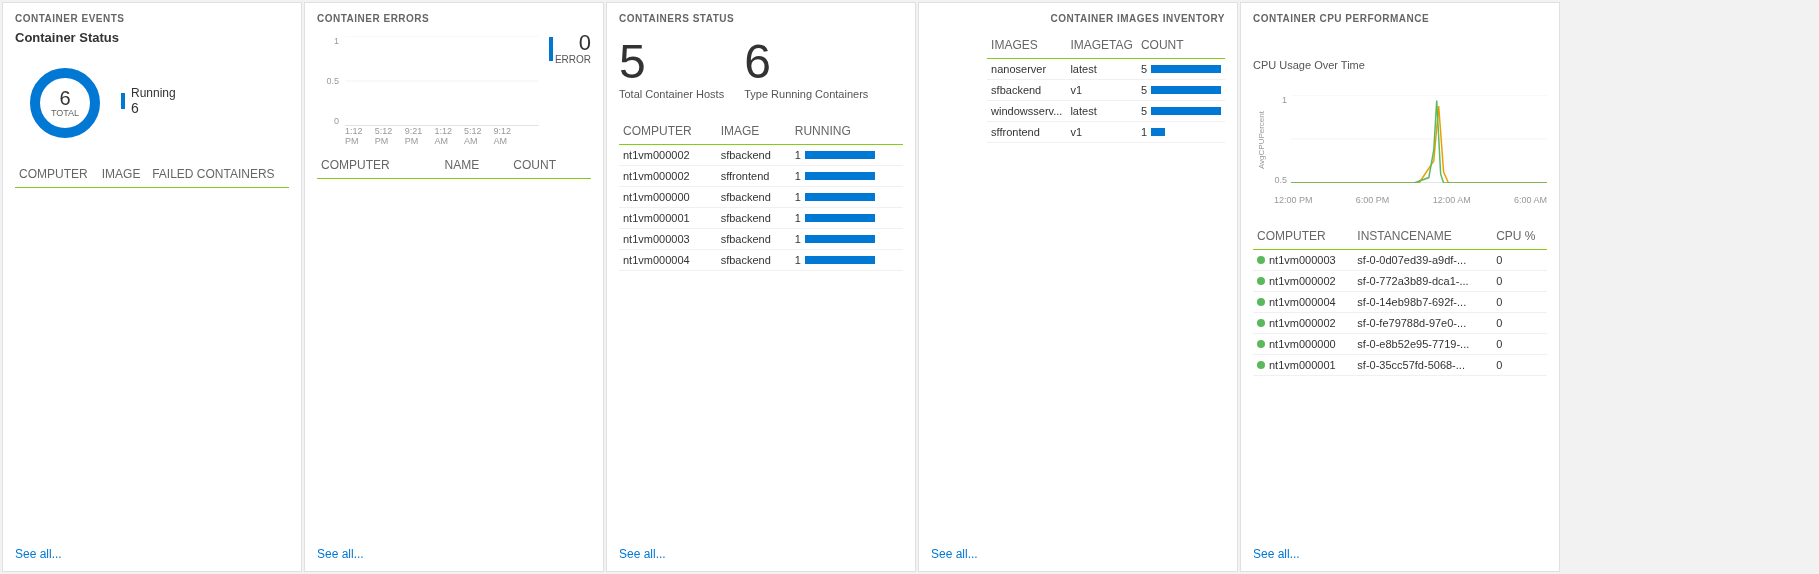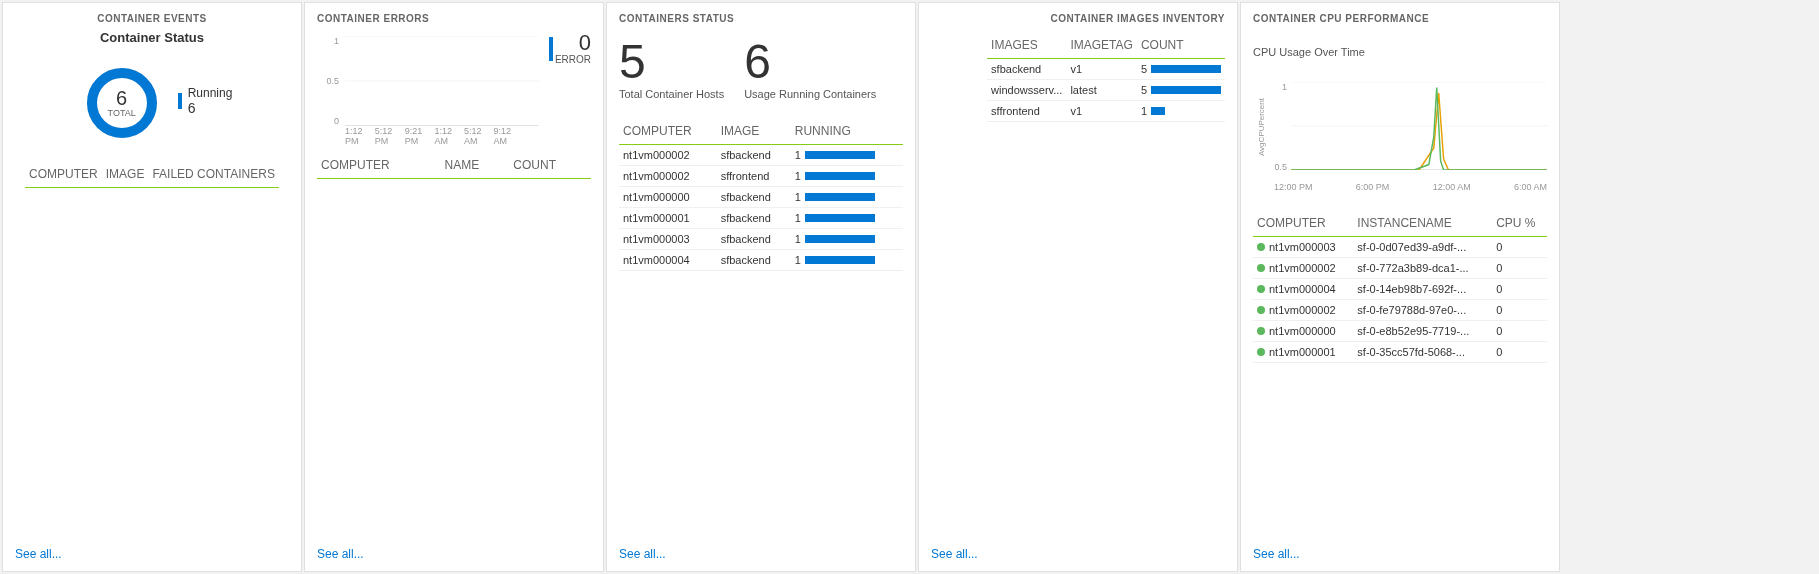--- a/index.html
+++ b/index.html
@@ -27,21 +27,21 @@
     }
     .panel-title {
       font-size: 10px;
       font-weight: 600;
       color: #666;
       letter-spacing: 0.5px;
       text-transform: uppercase;
       margin-bottom: 6px;
     }
     
-    .panel-events { flex: 0 0 300px; align-items: center; }
+    .panel-events { flex: 0 0 300px; }
     .panel-errors { flex: 0 0 300px; }
     .panel-status { flex: 0 0 310px; }
     .panel-images { flex: 0 0 320px; align-items: flex-end; }
     .panel-cpu { flex: 0 0 320px; gap: 16px; }
 
     
     .donut-section {
       display: flex;
       align-items: center;
       gap: 16px;
@@ -166,20 +166,21 @@
     
     .cpu-chart-area {
       position: relative;
       height: 110px;
       margin-top: 4px;
     }
     .cpu-title {
       font-size: 11px;
       color: #555;
       margin-bottom: 4px;
+      margin-top: 13px;
     }
 
     .dot-green {
       width: 8px;
       height: 8px;
       border-radius: 50%;
       background: #5cb85c;
       display: inline-block;
       margin-right: 4px;
     }
@@ -287,21 +288,21 @@
 
   <div class="panel panel-status">
     <div class="panel-title">CONTAINERS STATUS</div>
     <div class="big-stats">
       <div class="stat-block">
         <div class="stat-number">5</div>
         <div class="stat-label">Total Container Hosts</div>
       </div>
       <div class="stat-block">
         <div class="stat-number">6</div>
-        <div class="stat-label">Usage Running Containers</div>
+        <div class="stat-label">Type Running Containers</div>
       </div>
     </div>
     <div class="table-section">
       <table class="data-table">
         <thead>
           <tr>
             <th>COMPUTER</th>
             <th>IMAGE</th>
             <th>RUNNING</th>
           </tr>
@@ -379,20 +380,30 @@
       <table class="data-table">
         <thead>
           <tr>
             <th>IMAGES</th>
             <th>IMAGETAG</th>
             <th>COUNT</th>
           </tr>
         </thead>
         <tbody id="images-tbody">
             <tr>
+    <td>nanoserver</td>
+    <td>latest</td>
+    <td>
+      <div class="bar-cell">
+        <span>5</span>
+        <span class="bar-blue" style="width:70px;"></span>
+      </div>
+    </td>
+  </tr>
+            <tr>
     <td>sfbackend</td>
     <td>v1</td>
     <td>
       <div class="bar-cell">
         <span>5</span>
         <span class="bar-blue" style="width:70px;"></span>
       </div>
     </td>
   </tr>
             <tr>

